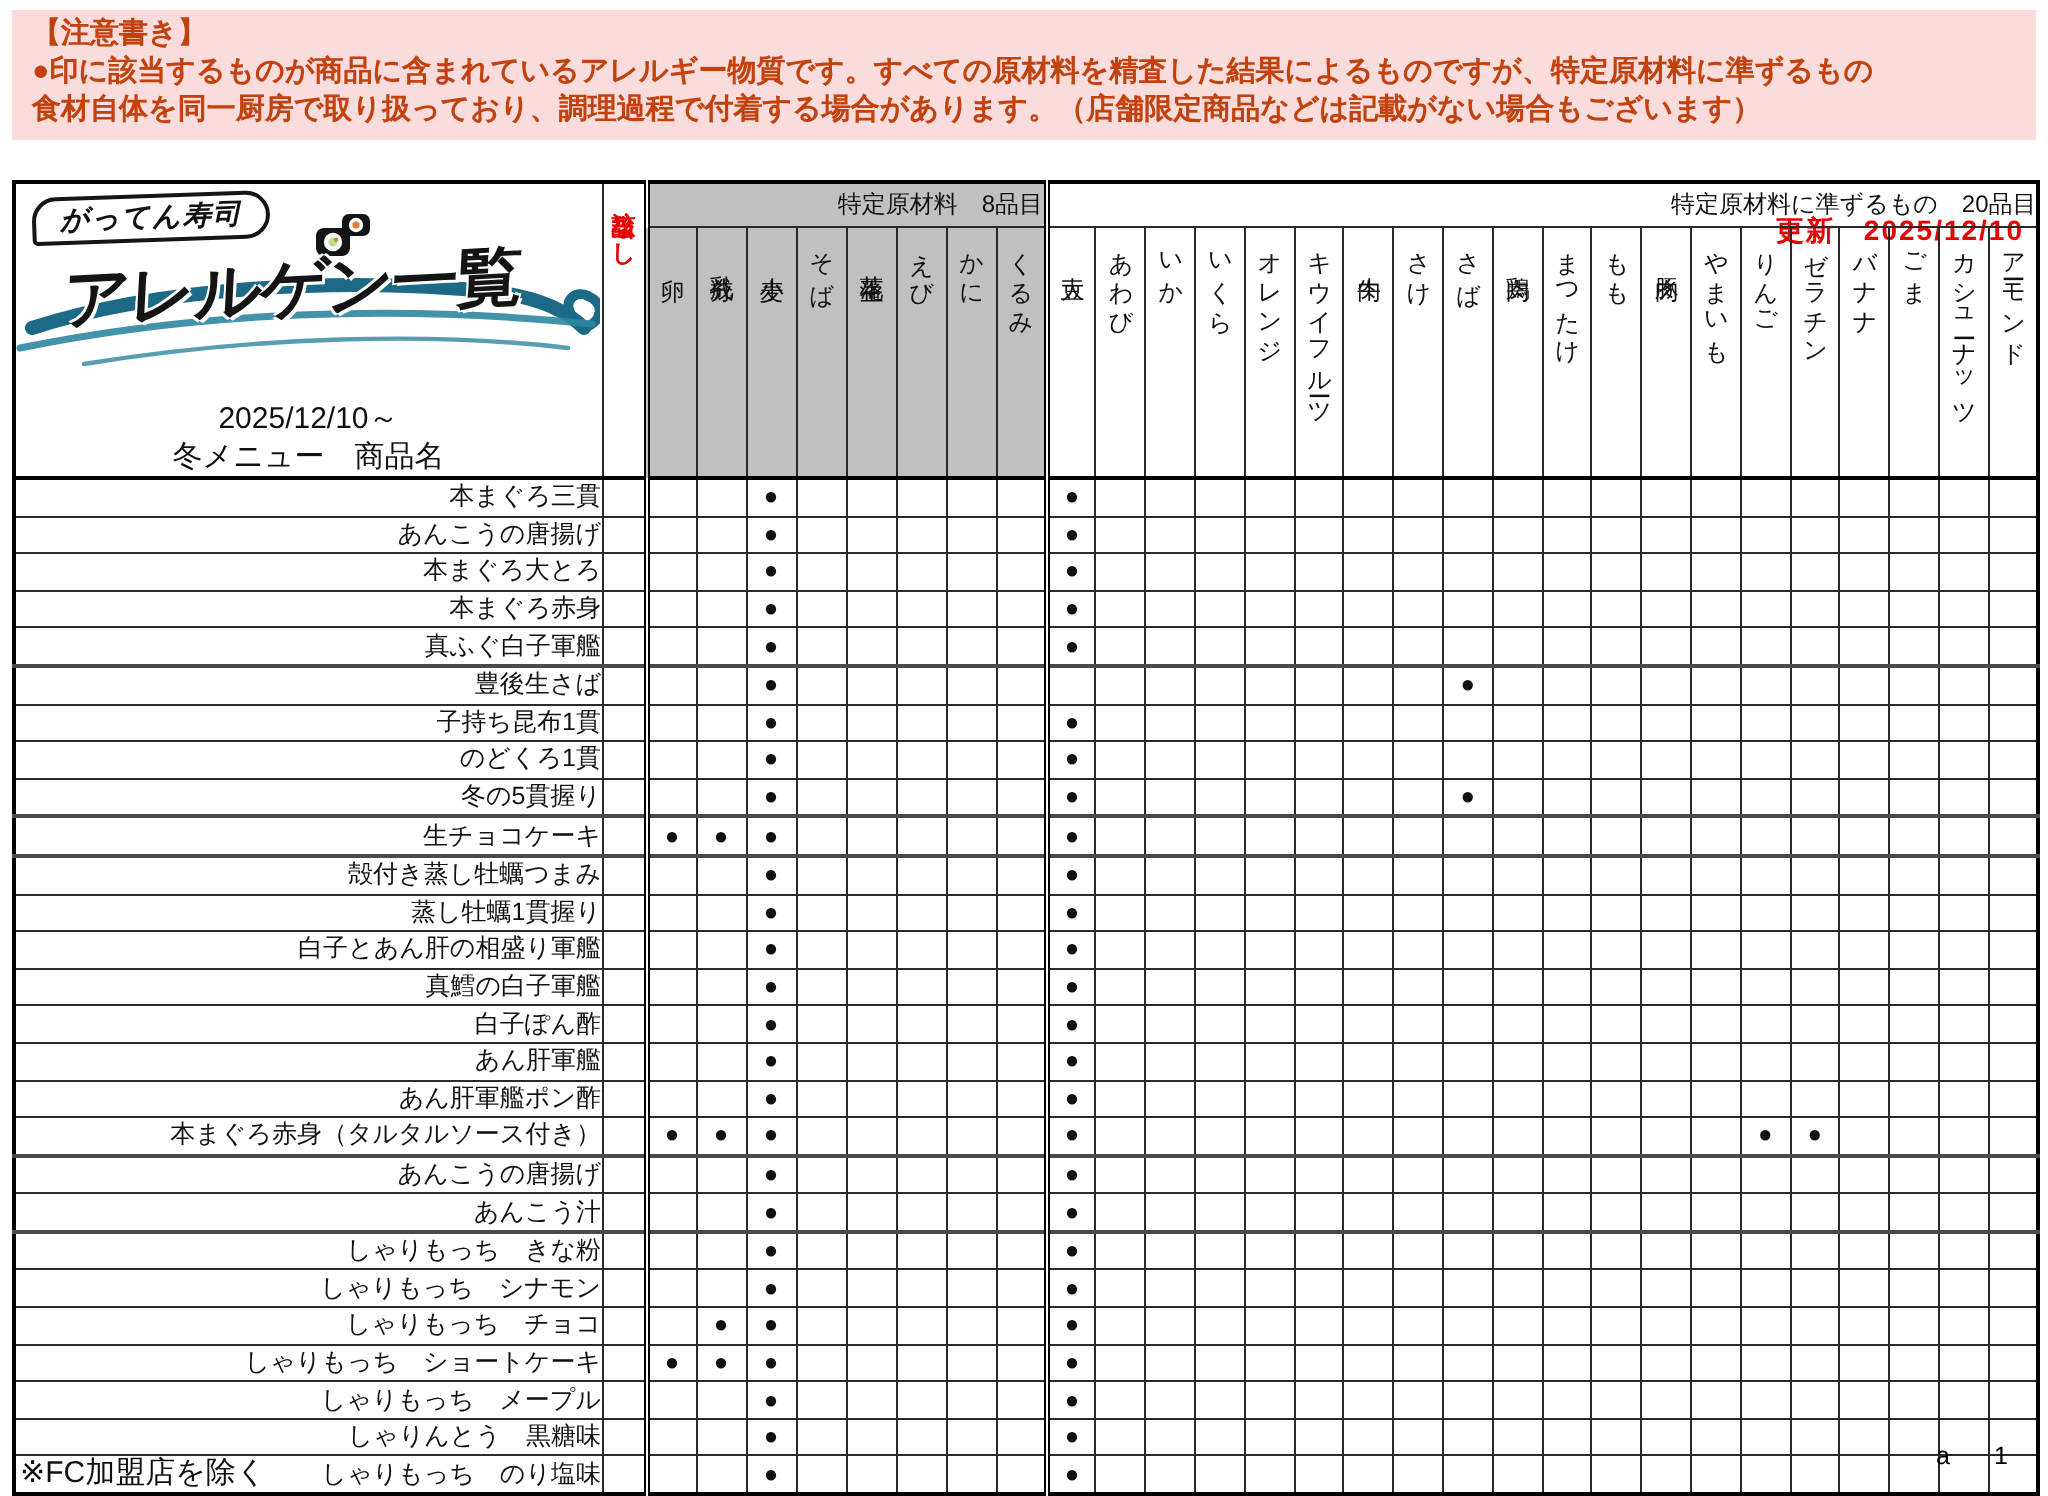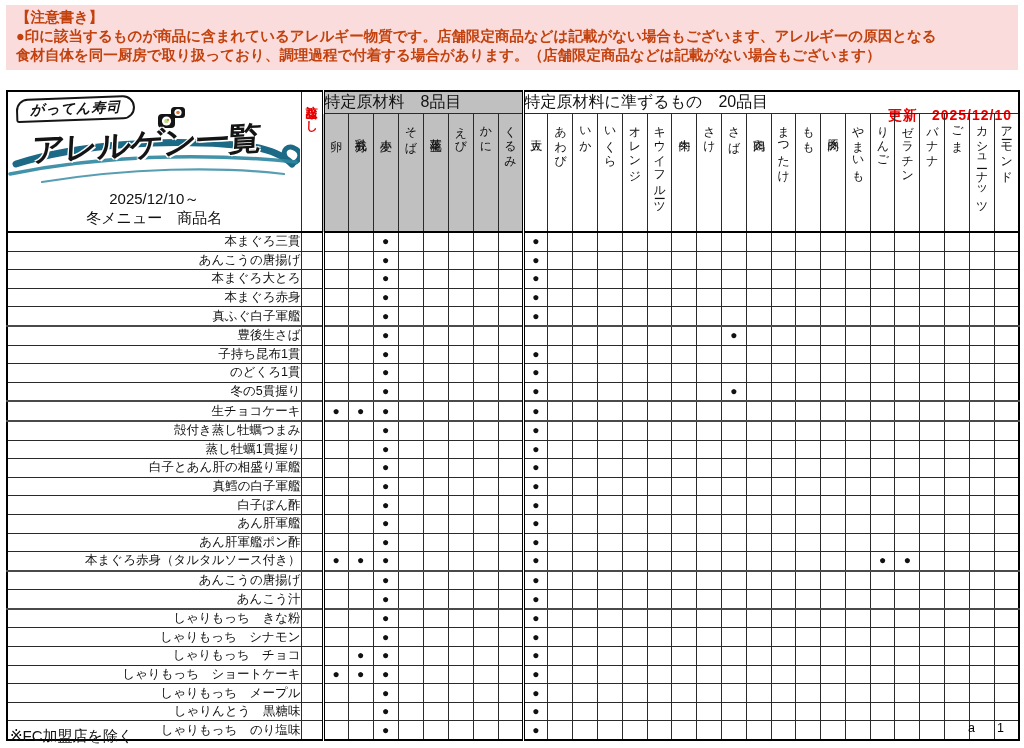--- a/index.html
+++ b/index.html
@@ -25,21 +25,21 @@
     position:absolute; left:6px; top:90px; width:1012px;
     border-collapse:collapse; table-layout:fixed;
     border:2px solid #000;
   }
   .allergen th, .allergen td { border:1px solid #2a2a2a; padding:0; }
   col.c-name { width:294px; }
   col.c-na   { width:22px; }
   col.c-g1   { width:25px; }
   col.c-g2   { width:24.8px; }
   thead { border-bottom:2px solid #000; }
-  th.group-label { font-size:16px; font-weight:normal; height:20px; text-align:left; white-space:nowrap; overflow:hidden; }
+  th.group-label { font-size:12px; font-weight:normal; height:20px; text-align:right; white-space:nowrap; overflow:hidden; }
   th.gray { background:#C0C0C0; }
   th.vhead { height:113px; vertical-align:top; text-align:center; padding-top:4px; font-weight:normal; }
   .vtext {
     writing-mode:vertical-rl; text-orientation:upright;
     display:inline-block; font-size:12px; line-height:1.05; letter-spacing:1px;
   }
   th.na-head .vtext { color:#E60000; font-weight:bold; }
   .dbl { border-left:3px double #000 !important; }
   tbody td { height:17.6px; font-size:12.5px; line-height:17px; }
   td.name-cell { padding:0 0 0 3px; text-align:right; white-space:nowrap; overflow:hidden; }
@@ -55,33 +55,33 @@
     transform:rotate(-2deg); letter-spacing:1px; white-space:nowrap;
   }
   .logo-title {
     position:absolute; left:24px; top:30px; z-index:2; white-space:nowrap;
     font-size:33px; font-weight:bold; letter-spacing:-1px; color:#141414;
     transform:skewX(-6deg) rotate(-3deg);
     text-shadow:1.5px 1.5px 0 #fff, -1px -1px 0 #fff, 1px -1px 0 #fff, -1px 1px 0 #fff;
   }
   .wave-svg { position:absolute; left:0; top:0; width:292px; height:94px; z-index:1; }
   .period, .menu-label { text-align:center; font-size:15px; line-height:19px; }
-  .period { margin-top:3px; }
+  .period { margin-top:14px; }
   
   .fc-note { position:absolute; left:10px; top:727px; font-size:15px; color:#101010;text-align:center; }
   .page-foot { position:absolute; top:721px; left:968px; color:#000000; font-size:12.5px; }
   .page-foot span { margin-right:22px; }
   .page-foot span:last-child { margin-right:0; }
 </style>
 </head>
 <body>
 
 <div class="notice">
   <div>【注意書き】</div>
-  <div>●印に該当するものが商品に含まれているアレルギー物質です。店舗限定商品などは記載がない場合もございます、アレルギーの原因となる</div>
+  <div>●印に該当するものが商品に含まれているアレルギー物質です。すべての原材料を精査した結果によるものですが、特定原材料に準ずるもの</div>
   <div>食材自体を同一厨房で取り扱っており、調理過程で付着する場合があります。（店舗限定商品などは記載がない場合もございます）</div>
 </div>
 
 <div class="updated">
   <span>更新</span><span class="sp"></span><span>2025/12/10</span>
 </div>
 
 <table class="allergen">
   <colgroup id="cols">
       <col class="c-name">

